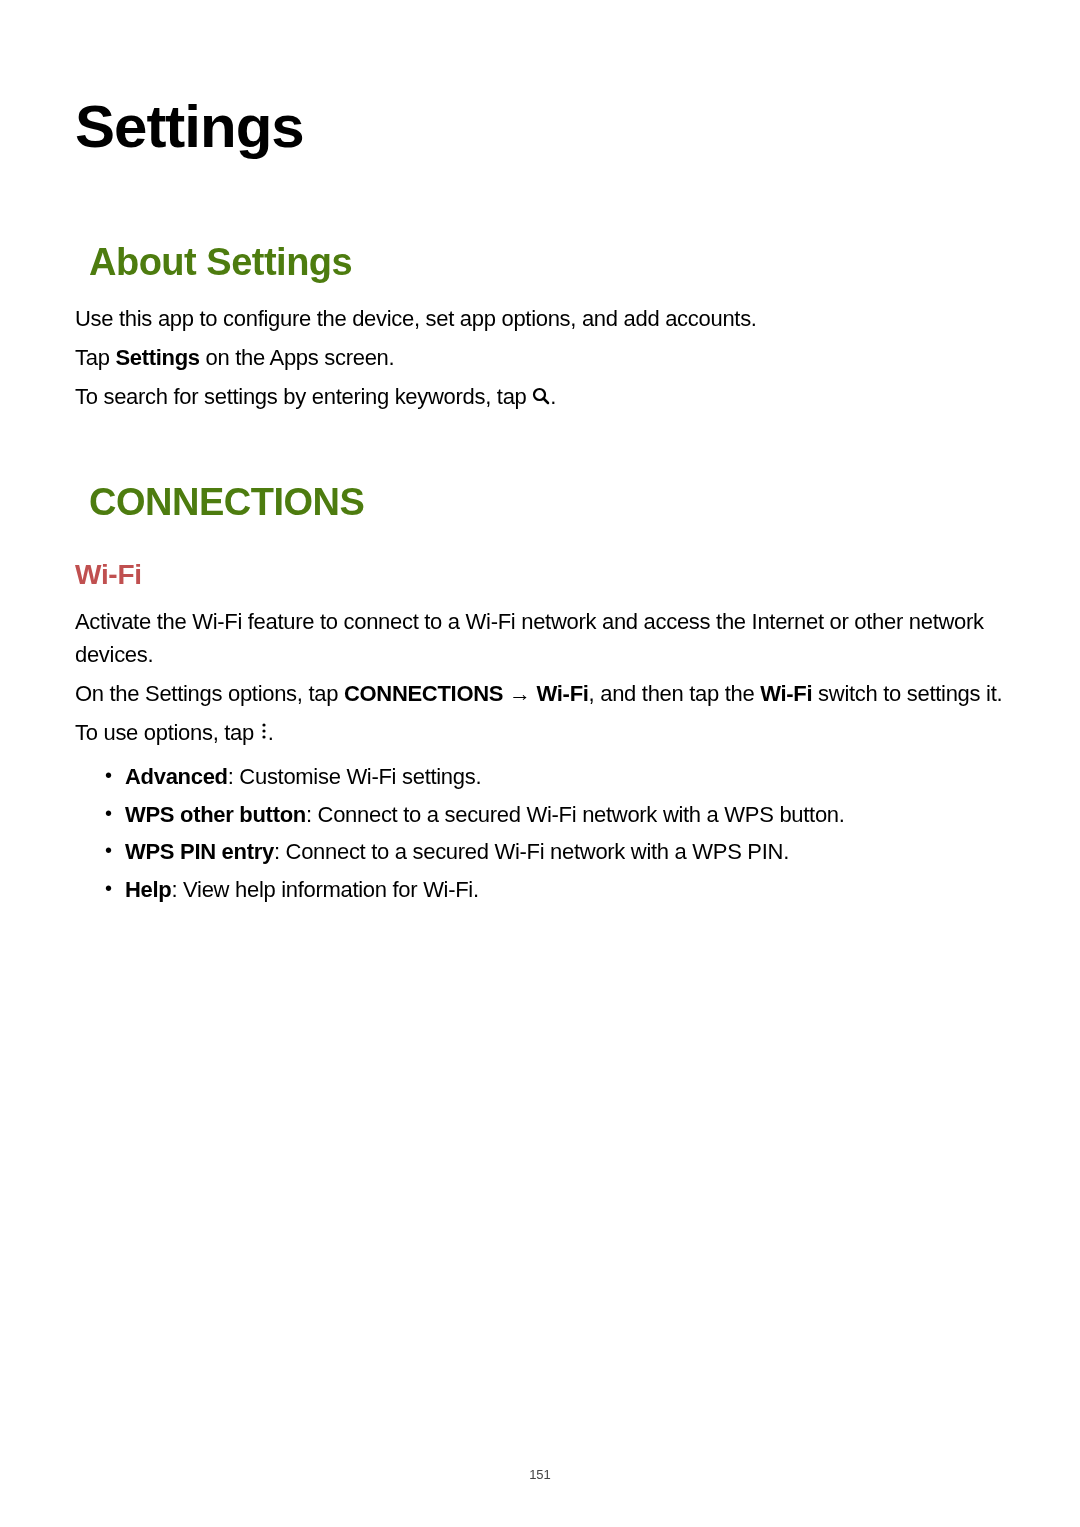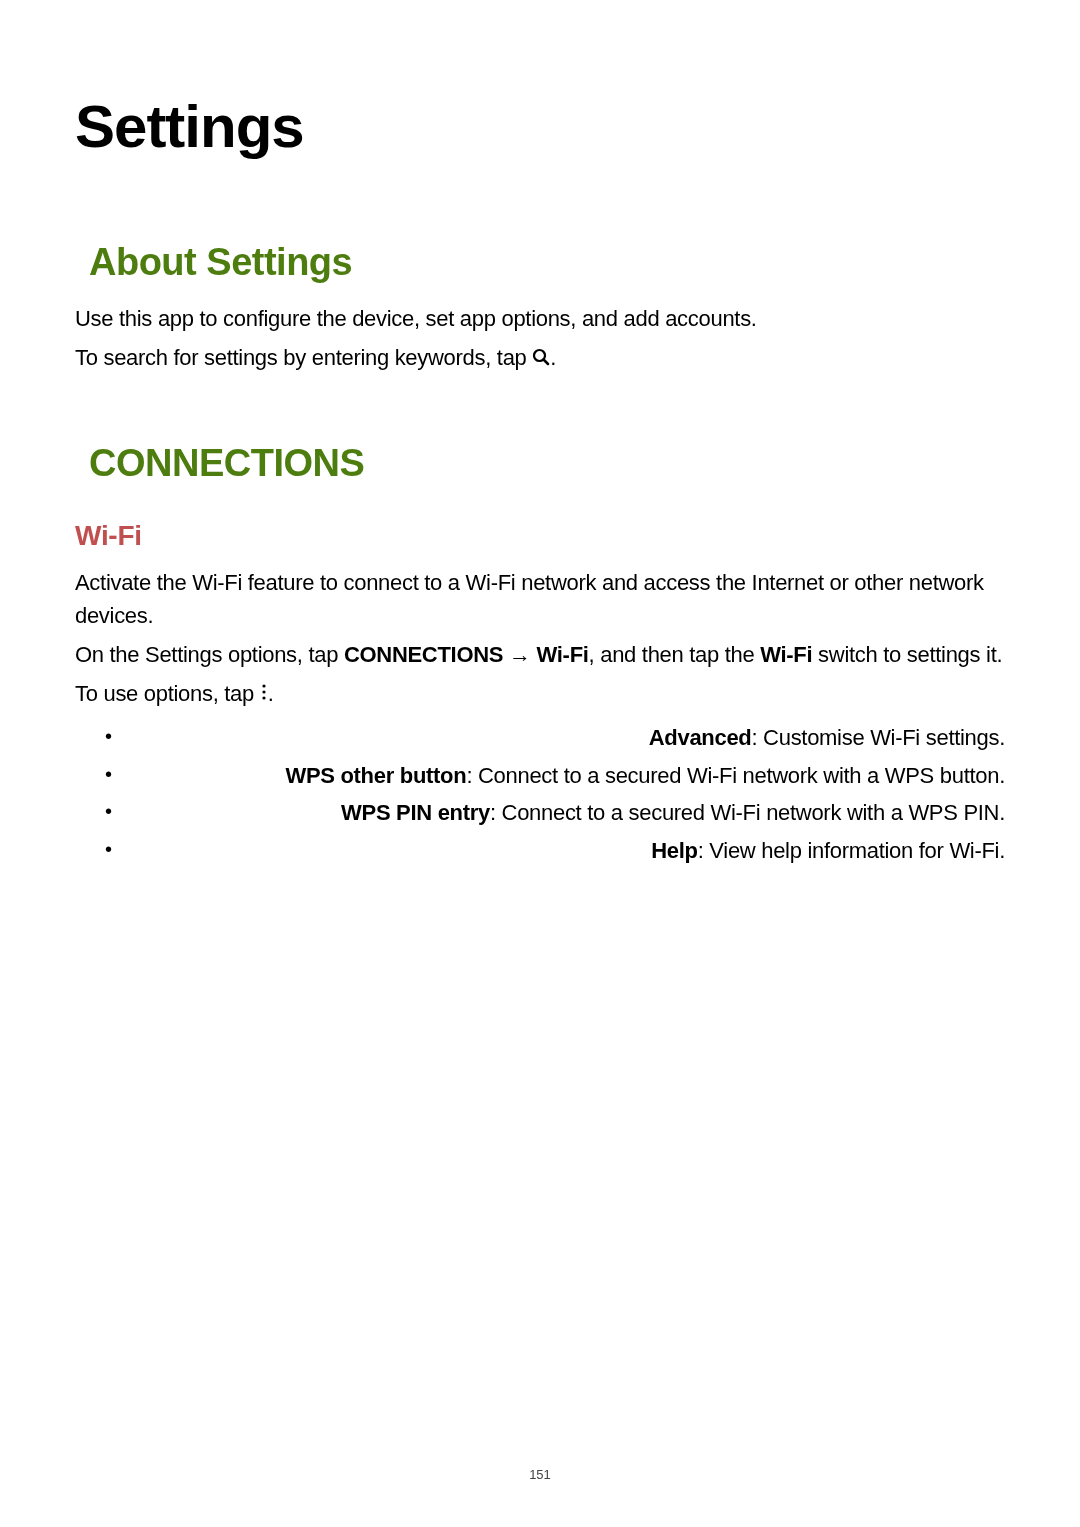--- a/index.html
+++ b/index.html
@@ -60,21 +60,20 @@
       font-weight: bold;
       color: #c05050;
       margin-bottom: 14px;
       margin-top: 35px;
       letter-spacing: -0.3px;
     }
     .bullet-list {
       list-style: none;
       padding-left: 30px;
       margin-top: 8px;
-      text-align: right;
     }
     .bullet-list li {
       font-size: 22px;
       line-height: 1.7;
       position: relative;
       padding-left: 20px;
       letter-spacing: -0.3px;
     }
     .bullet-list li::before {
       content: "•";
@@ -103,20 +102,23 @@
 </head>
 <body>
 
 <div class="page">
   <h1 class="page-title">Settings</h1>
 
   <h2 class="section-heading">About Settings</h2>
 
   <p class="body-text">Use this app to configure the device, set app options, and add accounts.</p>
 
+  <p class="body-text">
+    <span>Tap </span><span class="bold">Settings</span><span> on the Apps screen.</span>
+  </p>
 
   <p class="body-text">
     <span>To search for settings by entering keywords, tap </span><span class="icon-inline"><svg width="18" height="18" viewBox="0 0 18 18">
           <circle cx="7.5" cy="7.5" r="5.5" fill="none" stroke="#000" stroke-width="2.2"></circle>
           <line x1="11.5" y1="11.5" x2="16" y2="16" stroke="#000" stroke-width="2.5" stroke-linecap="round"></line>
         </svg></span><span>.</span>
   </p>
 
   <div class="spacer-large"></div>
 

